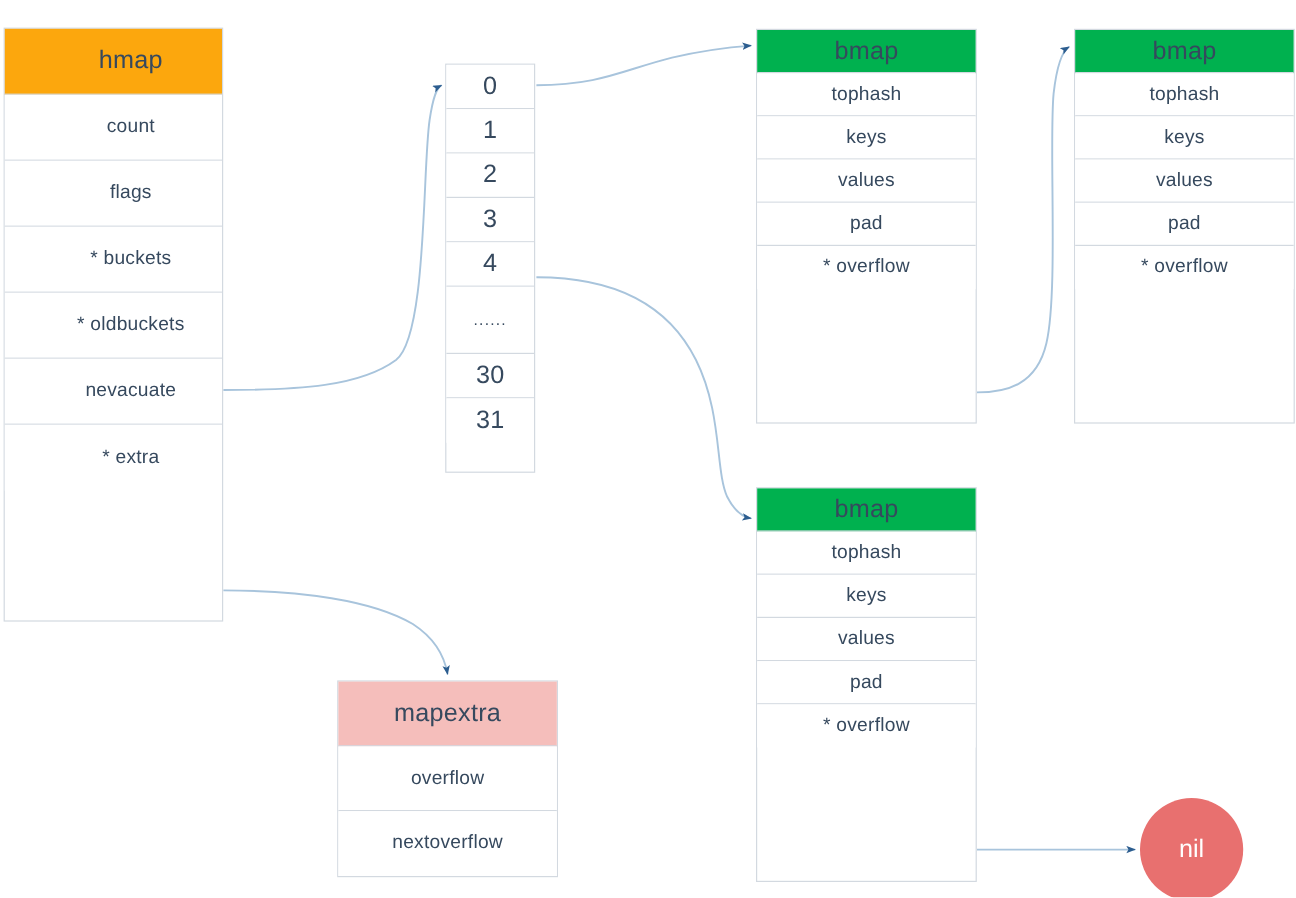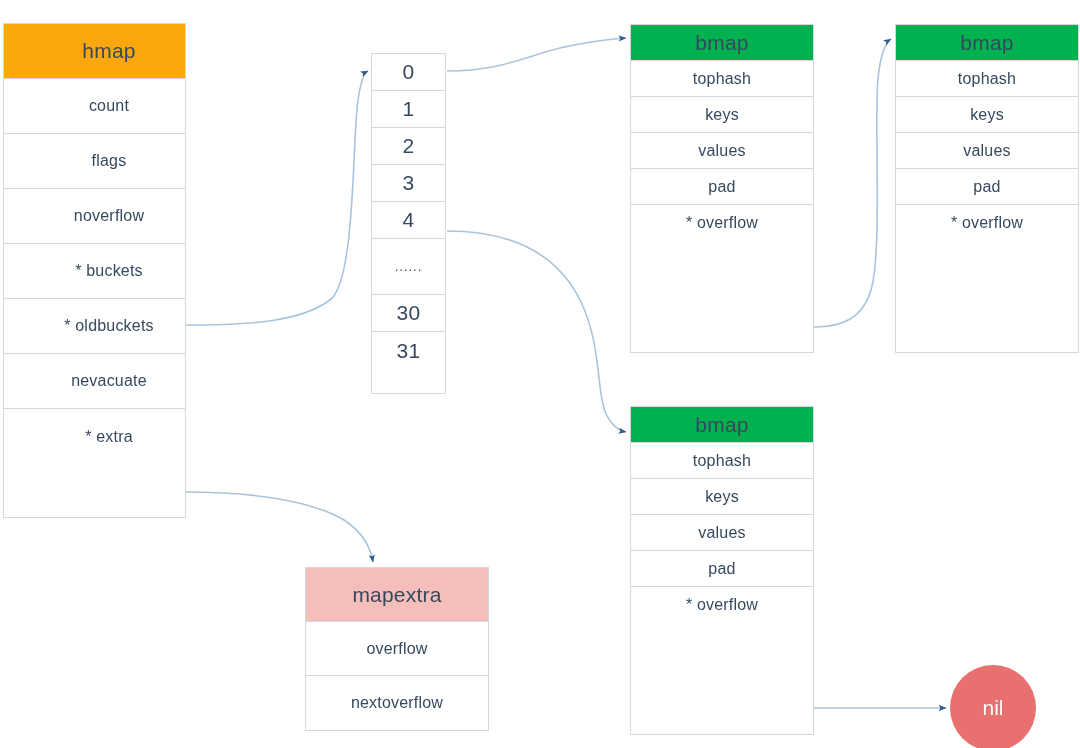--- a/index.html
+++ b/index.html
@@ -88,21 +88,20 @@
   #bmap-1 { left: 630px; top: 24px;  height: 329px; }
   #bmap-2 { left: 895px; top: 24px;  height: 329px; }
   #bmap-3 { left: 630px; top: 406px; height: 329px; }
 
   
   #mapextra-struct {
     left: 281px;
     top: 567px;
     width: 184px;
     height: 164px;
-    margin-left: 24px;
   }
   #mapextra-struct .cell { height: 54px; }
 
   
   #nil-node {
     position: absolute;
     left: 950px;
     top: 665px;
     width: 86px;
     height: 86px;
@@ -151,21 +150,20 @@
 
     <path class="edge" d="M814,708 L946,708" marker-end="url(#arrow)"></path>
 
     <path class="edge" d="M186,492 C250,492 310,500 344,520 C364,533 371,550 373,562" marker-end="url(#arrow)"></path>
   </svg>
 
   <div class="struct" id="hmap-struct">
     <div class="cell header hdr-orange">hmap</div>
     <div class="cell">count</div>
     <div class="cell">flags</div>
-    <div class="cell">noverflow</div>
     <div class="cell">* buckets</div>
     <div class="cell">* oldbuckets</div>
     <div class="cell">nevacuate</div>
     <div class="cell">* extra</div>
   </div>
 
 
   <div class="struct" id="bmap-array">
     <div class="cell">0</div>
     <div class="cell">1</div>

